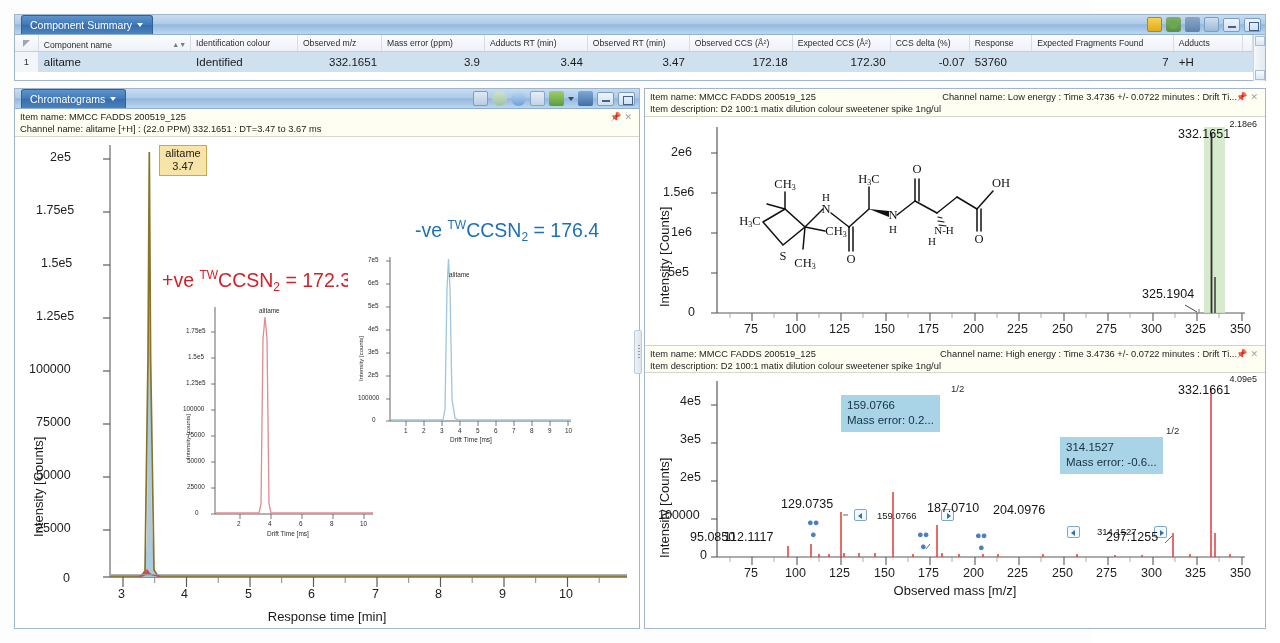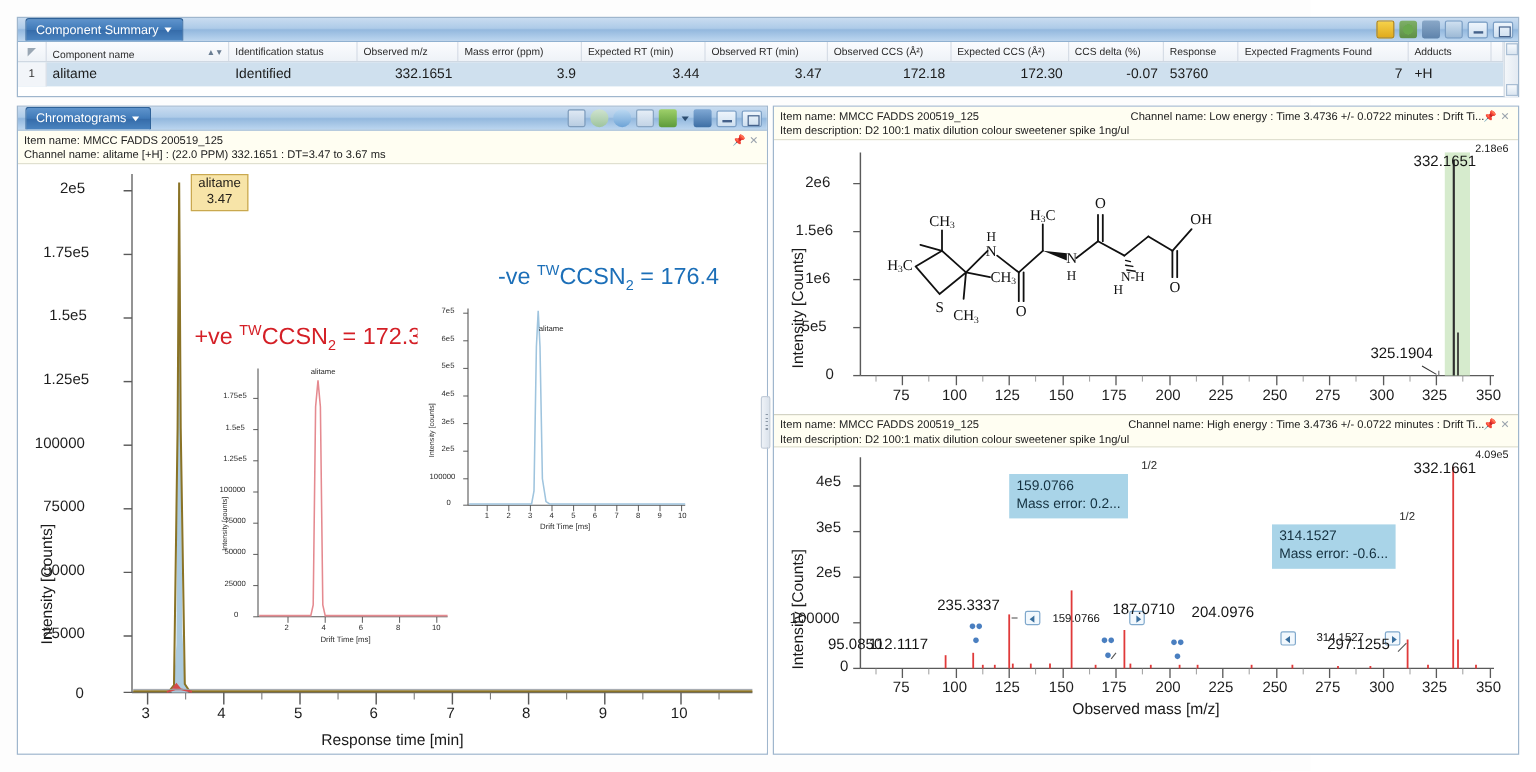--- a/index.html
+++ b/index.html
@@ -157,24 +157,24 @@
     <div style="display:flex;height:46px;">
       <div style="flex:1;overflow:hidden;">
         <div class="grid-head">
           <div class="corner">
               <span class="tri"></span>
             </div>
           <div class="gh" style="width:154px;display:flex;align-items:center;">
             <span>Component name</span>
             <span class="sortmark">▲▼</span>
           </div>
-          <div class="gh" style="width:108px;"><span>Identification status</span></div>
+          <div class="gh" style="width:108px;"><span>Identification colour</span></div>
           <div class="gh" style="width:85px;"><span>Observed m/z</span></div>
           <div class="gh" style="width:104px;"><span>Mass error (ppm)</span></div>
-          <div class="gh" style="width:104px;"><span>Expected RT (min)</span></div>
+          <div class="gh" style="width:104px;"><span>Adducts RT (min)</span></div>
           <div class="gh" style="width:103px;"><span>Observed RT (min)</span></div>
           <div class="gh" style="width:104px;"><span>Observed CCS (Å²)</span></div>
           <div class="gh" style="width:99px;"><span>Expected CCS (Å²)</span></div>
           <div class="gh" style="width:80px;"><span>CCS delta (%)</span></div>
           <div class="gh" style="width:63px;"><span>Response</span></div>
           <div class="gh" style="width:143px;"><span>Expected Fragments Found</span></div>
           <div class="gh" style="width:70px;"><span>Adducts</span></div>
           <div class="gh" style="flex:1;"></div>
         </div>
 
@@ -663,21 +663,21 @@
       <div class="navbtn right" style="left:296px; top:136px;"></div>
       <div class="navbtn left" style="left:422px; top:153px;"></div>
       <div class="navbtn right" style="left:509px; top:153px;"></div>
 
       <div class="isodot" style="left:162px; top:143px;">●●<br><span style="margin-left:3px;">●</span></div>
       <div class="isodot" style="left:272px; top:155px;">●●<br><span style="margin-left:3px;">●</span></div>
       <div class="isodot" style="left:330px; top:156px;">●●<br><span style="margin-left:3px;">●</span></div>
 
       <div class="pklbl" style="left:23px;  top:157px;margin-left:22px;">95.0850</div>
       <div class="pklbl" style="left:79px;  top:157px;">112.1117</div>
-      <div class="pklbl" style="left:136px; top:124px;">235.3337</div>
+      <div class="pklbl" style="left:136px; top:124px;">129.0735</div>
       <div class="pklbl sm" style="left:232px; top:137px;">159.0766</div>
       <div class="pklbl" style="left:282px; top:128px;">187.0710</div>
       <div class="pklbl" style="left:348px; top:130px;">204.0976</div>
       <div class="pklbl" style="left:461px; top:157px;">297.1255</div>
       <div class="pklbl sm" style="left:452px; top:153px;">314.1527</div>
       <div class="pklbl" style="left:533px; top:10px;">332.1661</div>
 
       <div class="tick-lbl" style="left:99px;  top:193px;">75</div>
       <div class="tick-lbl" style="left:140px; top:193px;">100</div>
       <div class="tick-lbl" style="left:184px; top:193px;">125</div>

